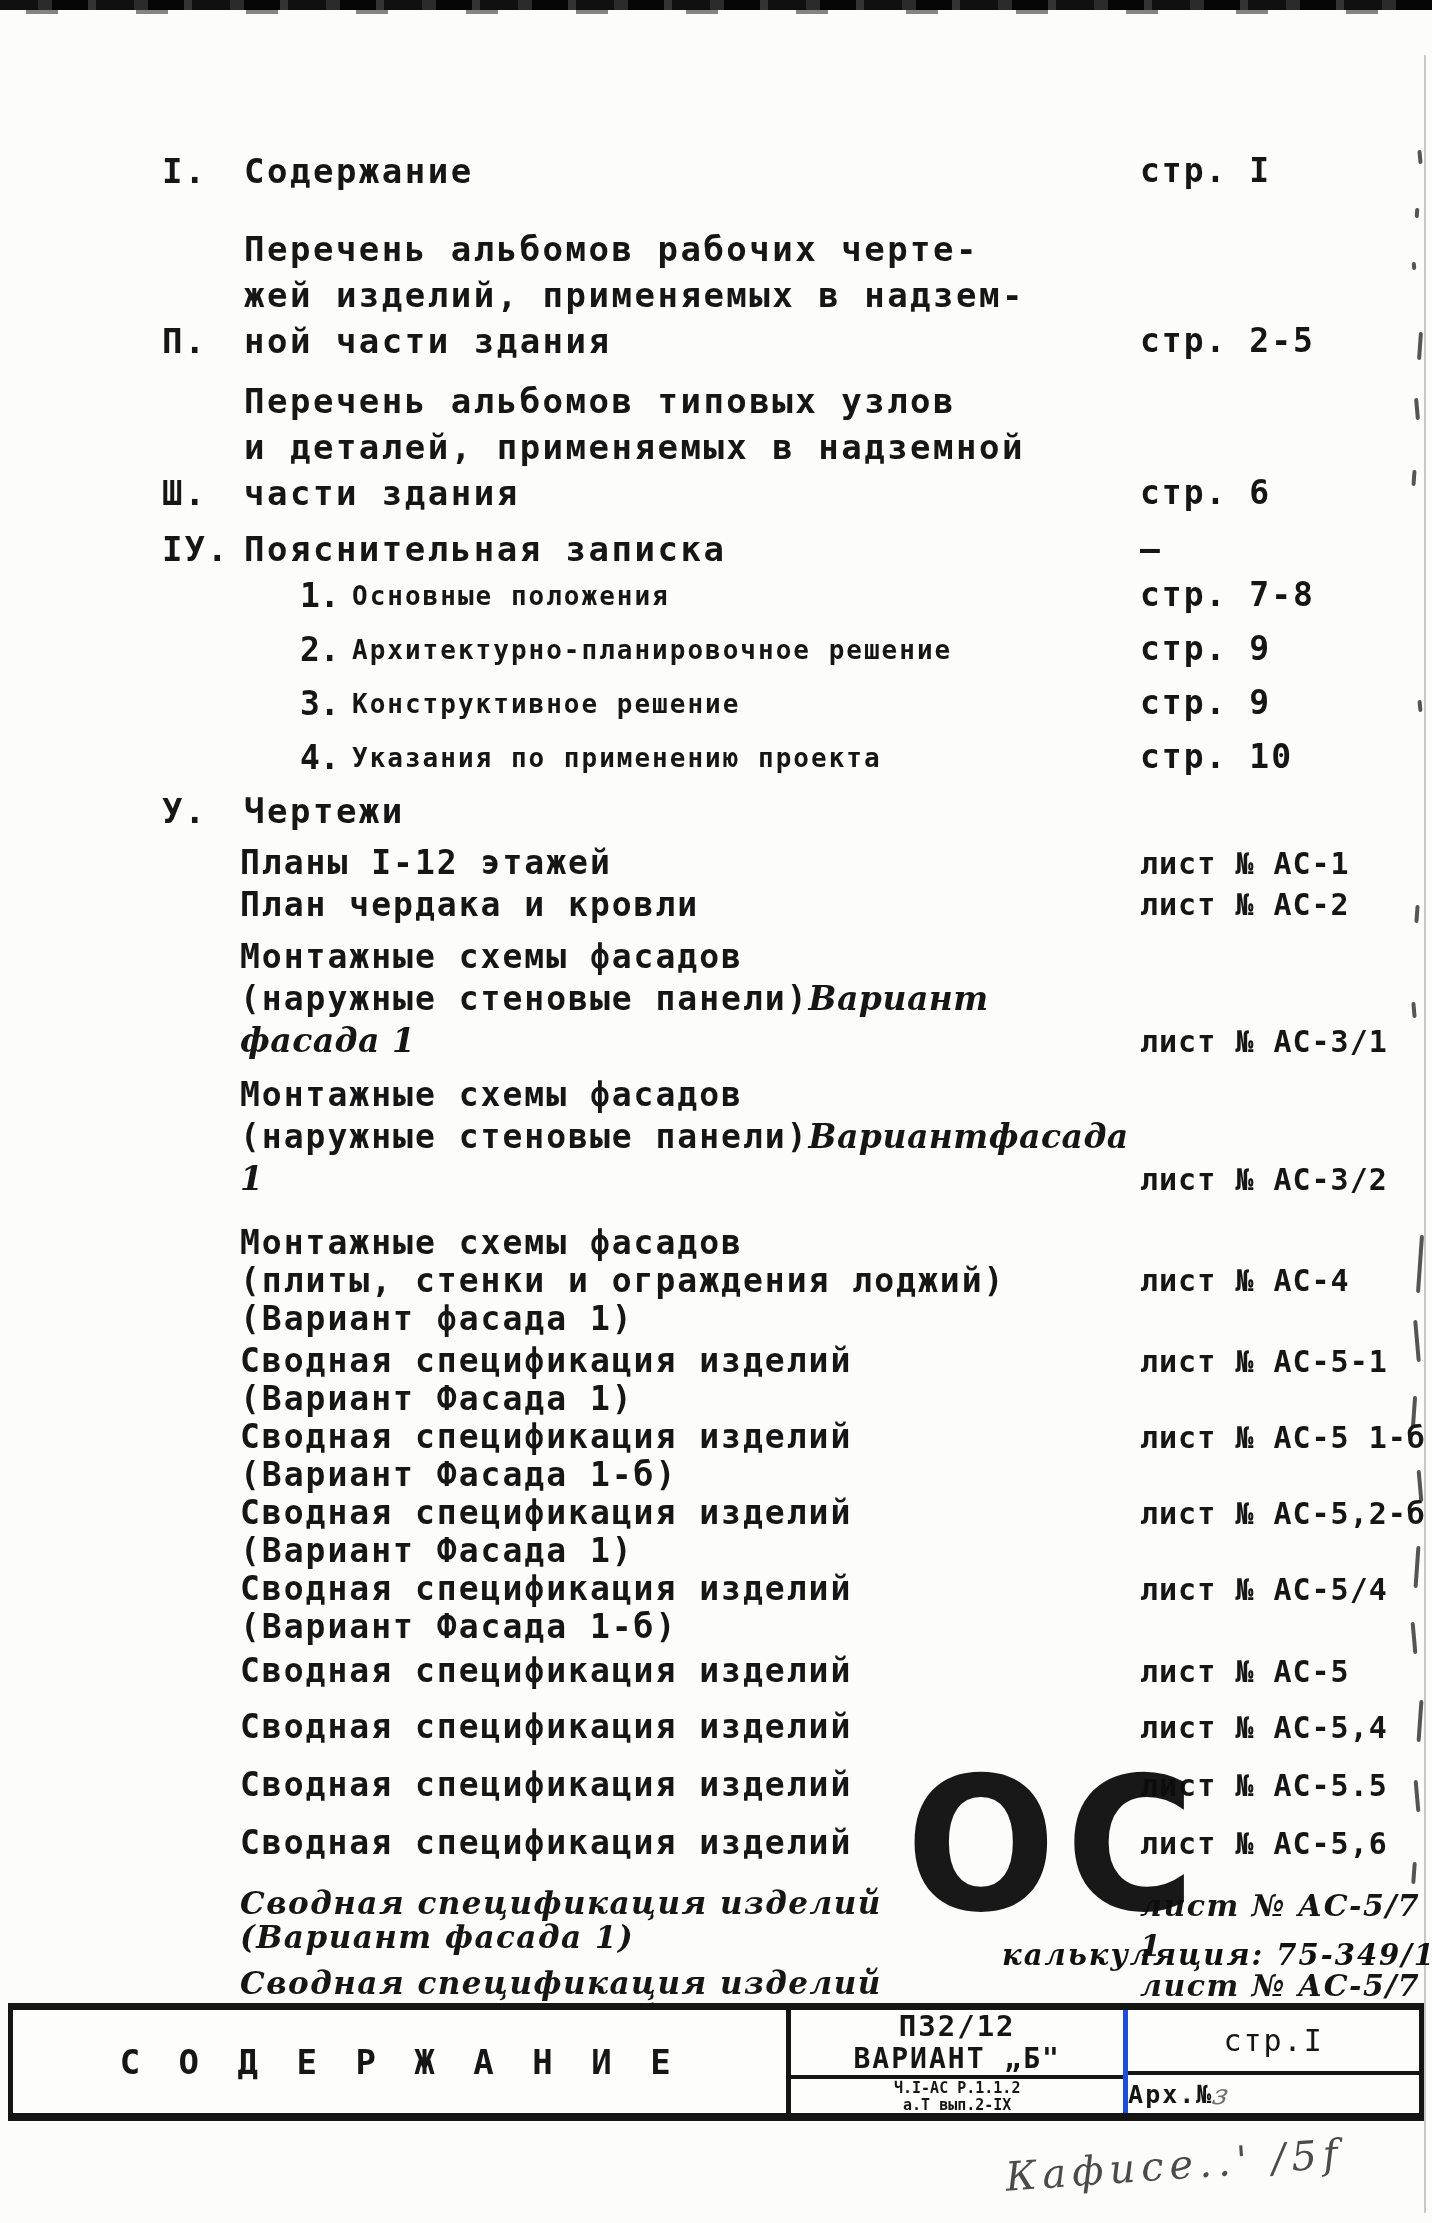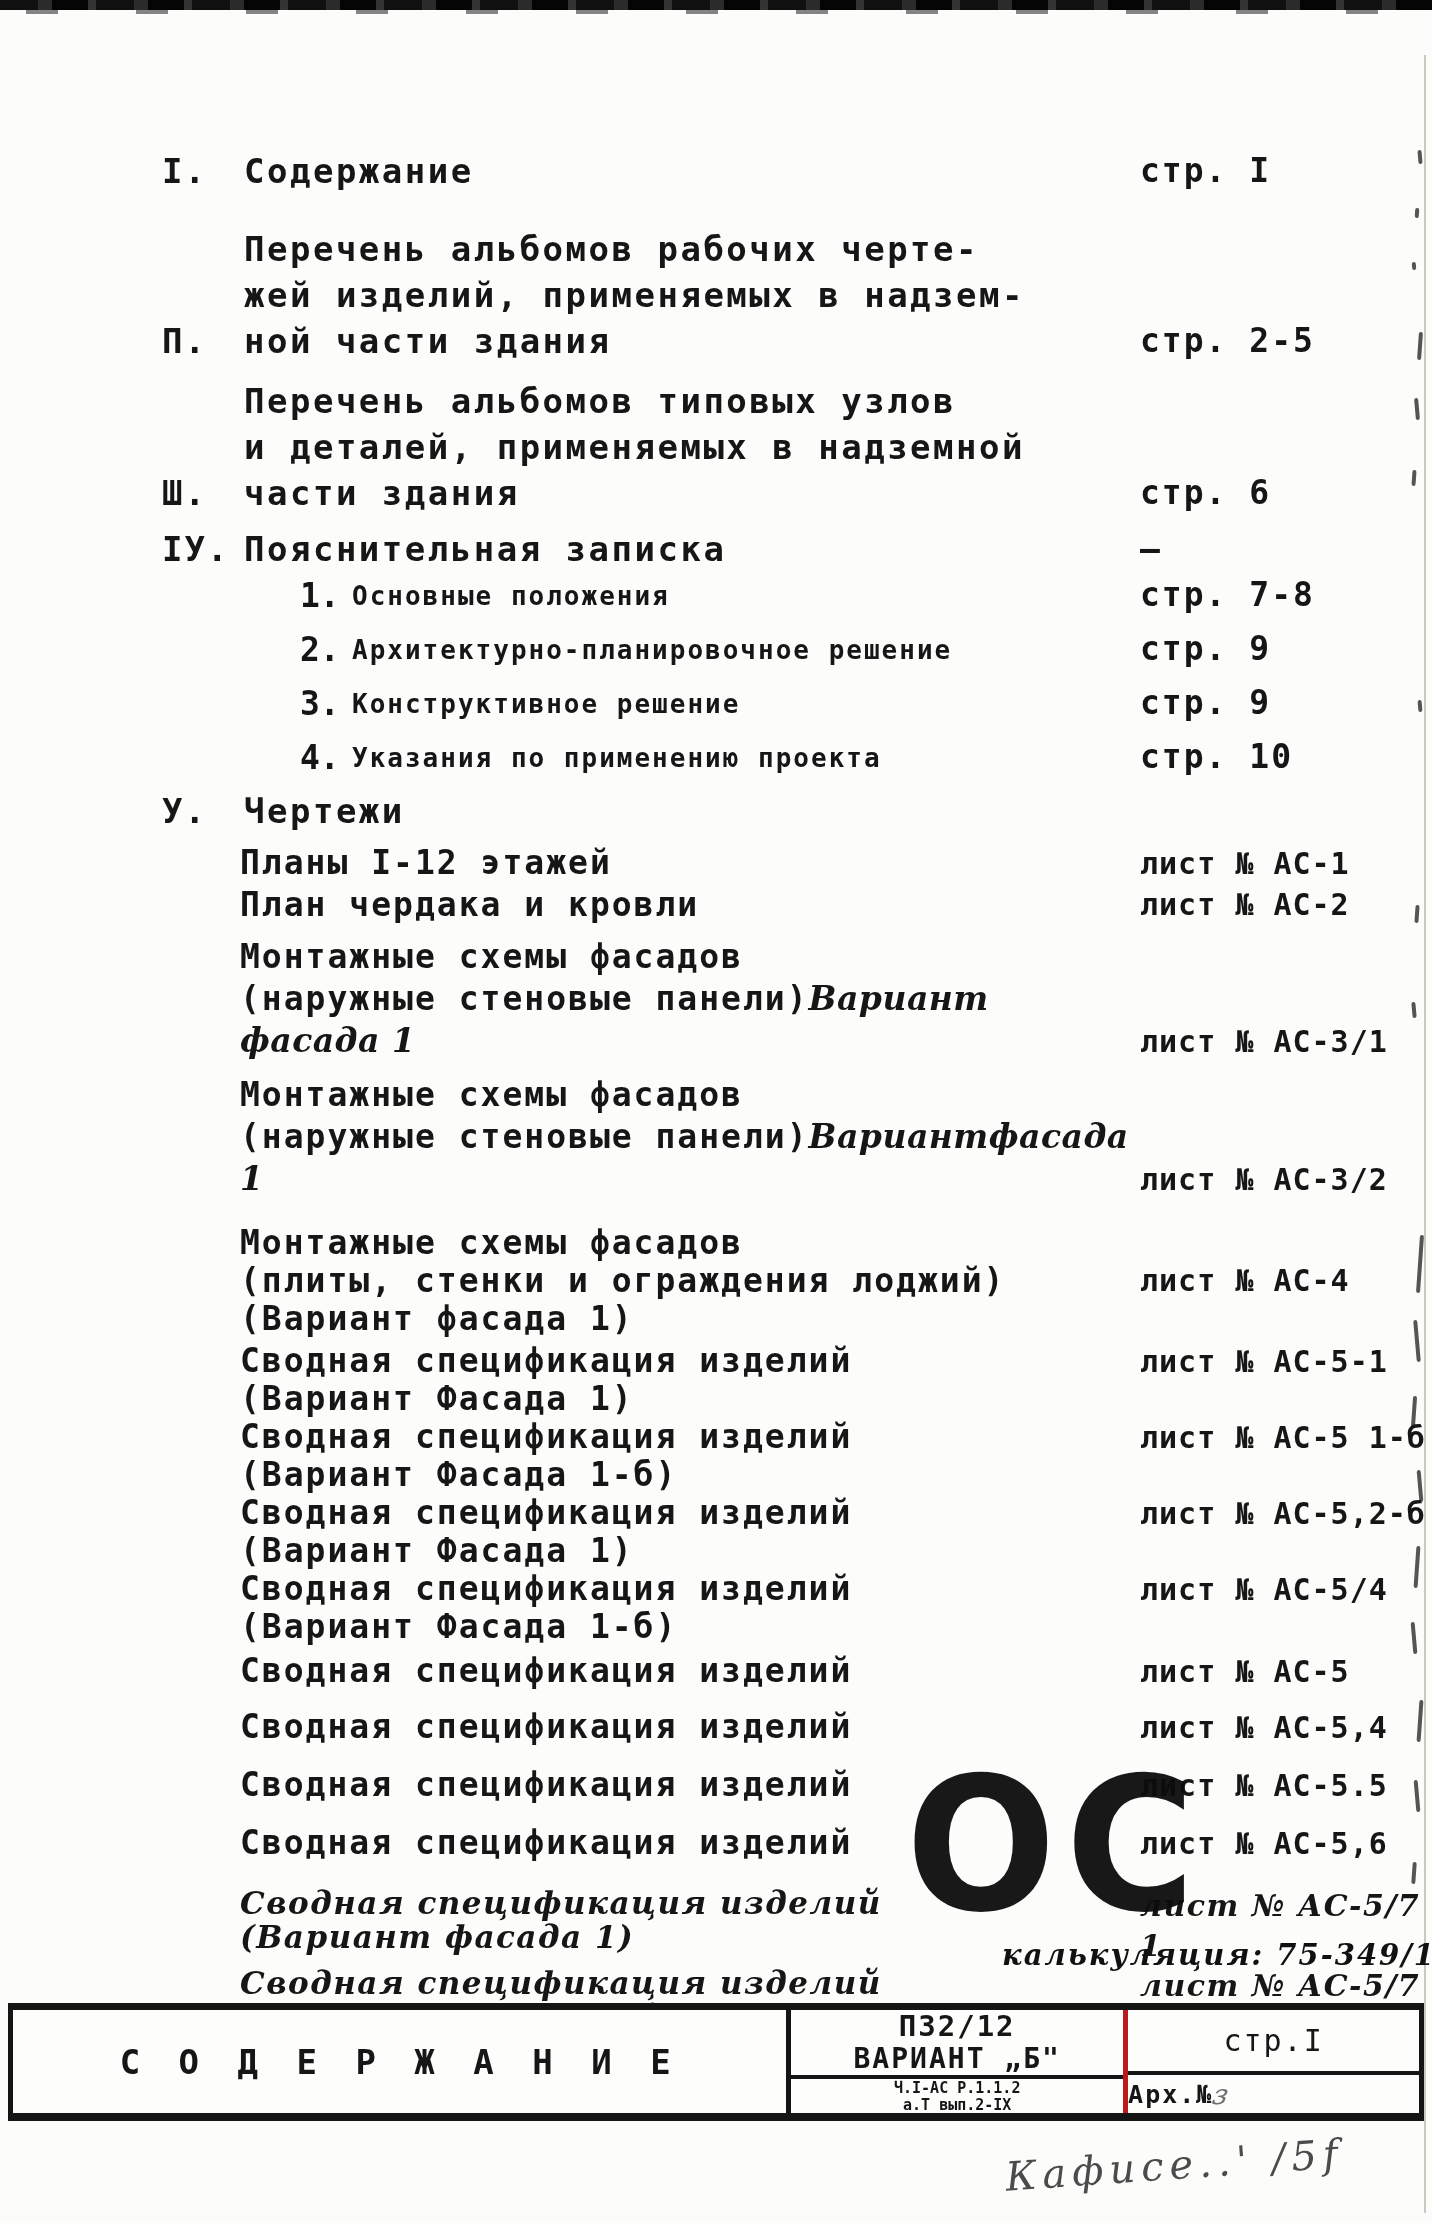--- a/index.html
+++ b/index.html
@@ -59,21 +59,21 @@
   }
 
   
   .tblock{
     position:absolute;left:8px;right:8px;top:2003px;height:118px;box-sizing:border-box;
     border:5px solid #151515;border-top-width:7px;border-bottom-width:8px;
     display:flex;background:#fdfdfc;z-index:2;
   }
   .tb-left{flex:0 0 55%;border-right:5px solid #151515;display:flex;align-items:center;justify-content:center}
   .tb-title{font-size:34px;font-weight:700;letter-spacing:9px}
-  .tb-mid{flex:0 0 23.6%;border-right:5px solid #b91c1c;display:flex;flex-direction:column}
+  .tb-mid{flex:0 0 23.6%;border-right:5px solid #1d4ed8;display:flex;flex-direction:column}
   .tb-mid-top{flex:1;border-bottom:4px solid #151515;display:flex;flex-direction:column;align-items:center;justify-content:center}
   .tb-proj{font-size:29px;font-weight:700;letter-spacing:2px;line-height:33px}
   .tb-var{font-size:28px;font-weight:700;letter-spacing:2px;line-height:32px}
   .tb-mid-bot{height:38px;display:flex;align-items:center;justify-content:center;overflow:hidden}
   .tb-code{font-size:15px;font-weight:700;line-height:16px;text-align:center;filter:blur(.5px);transform:scaleY(1.05)}
   .tb-right{flex:1;display:flex;flex-direction:column}
   .tb-right-top{flex:1;border-bottom:4px solid #151515;display:flex;align-items:center;justify-content:center}
   .tb-page{font-size:30px;font-weight:400;letter-spacing:2px}
   .tb-right-bot{height:38px;display:flex;align-items:center;}
   .tb-arch{font-size:25px;font-weight:700;letter-spacing:2px}

